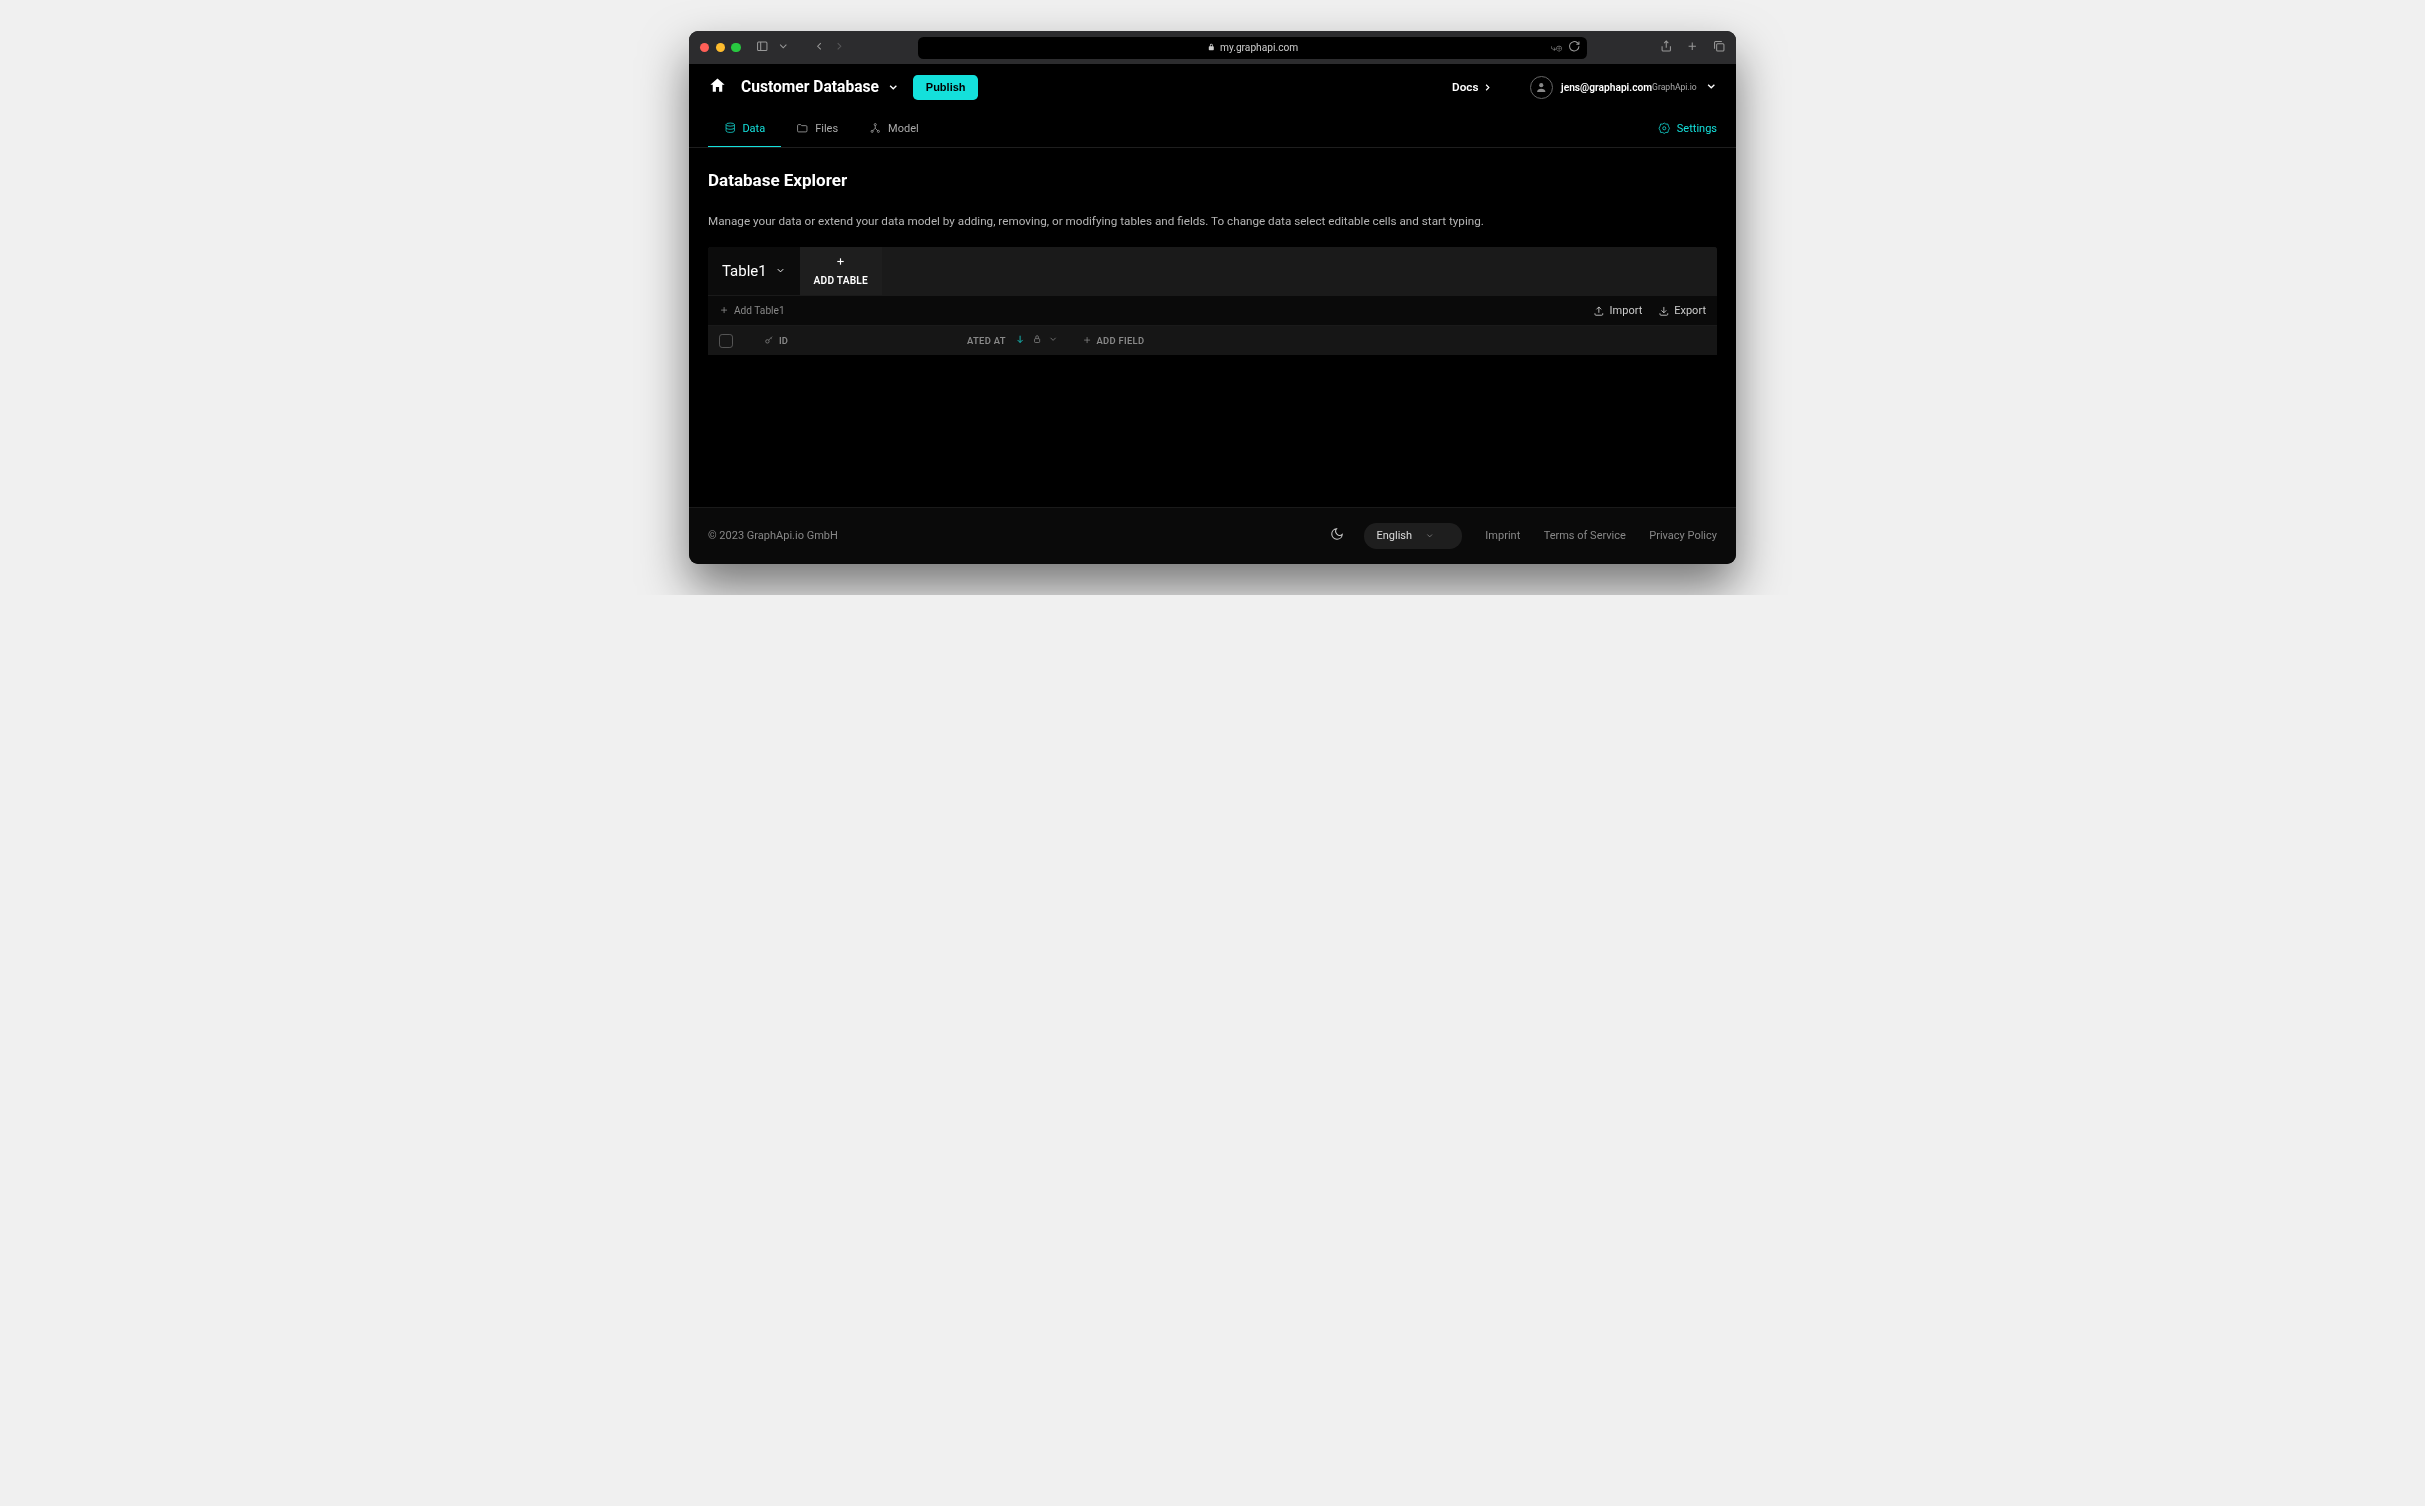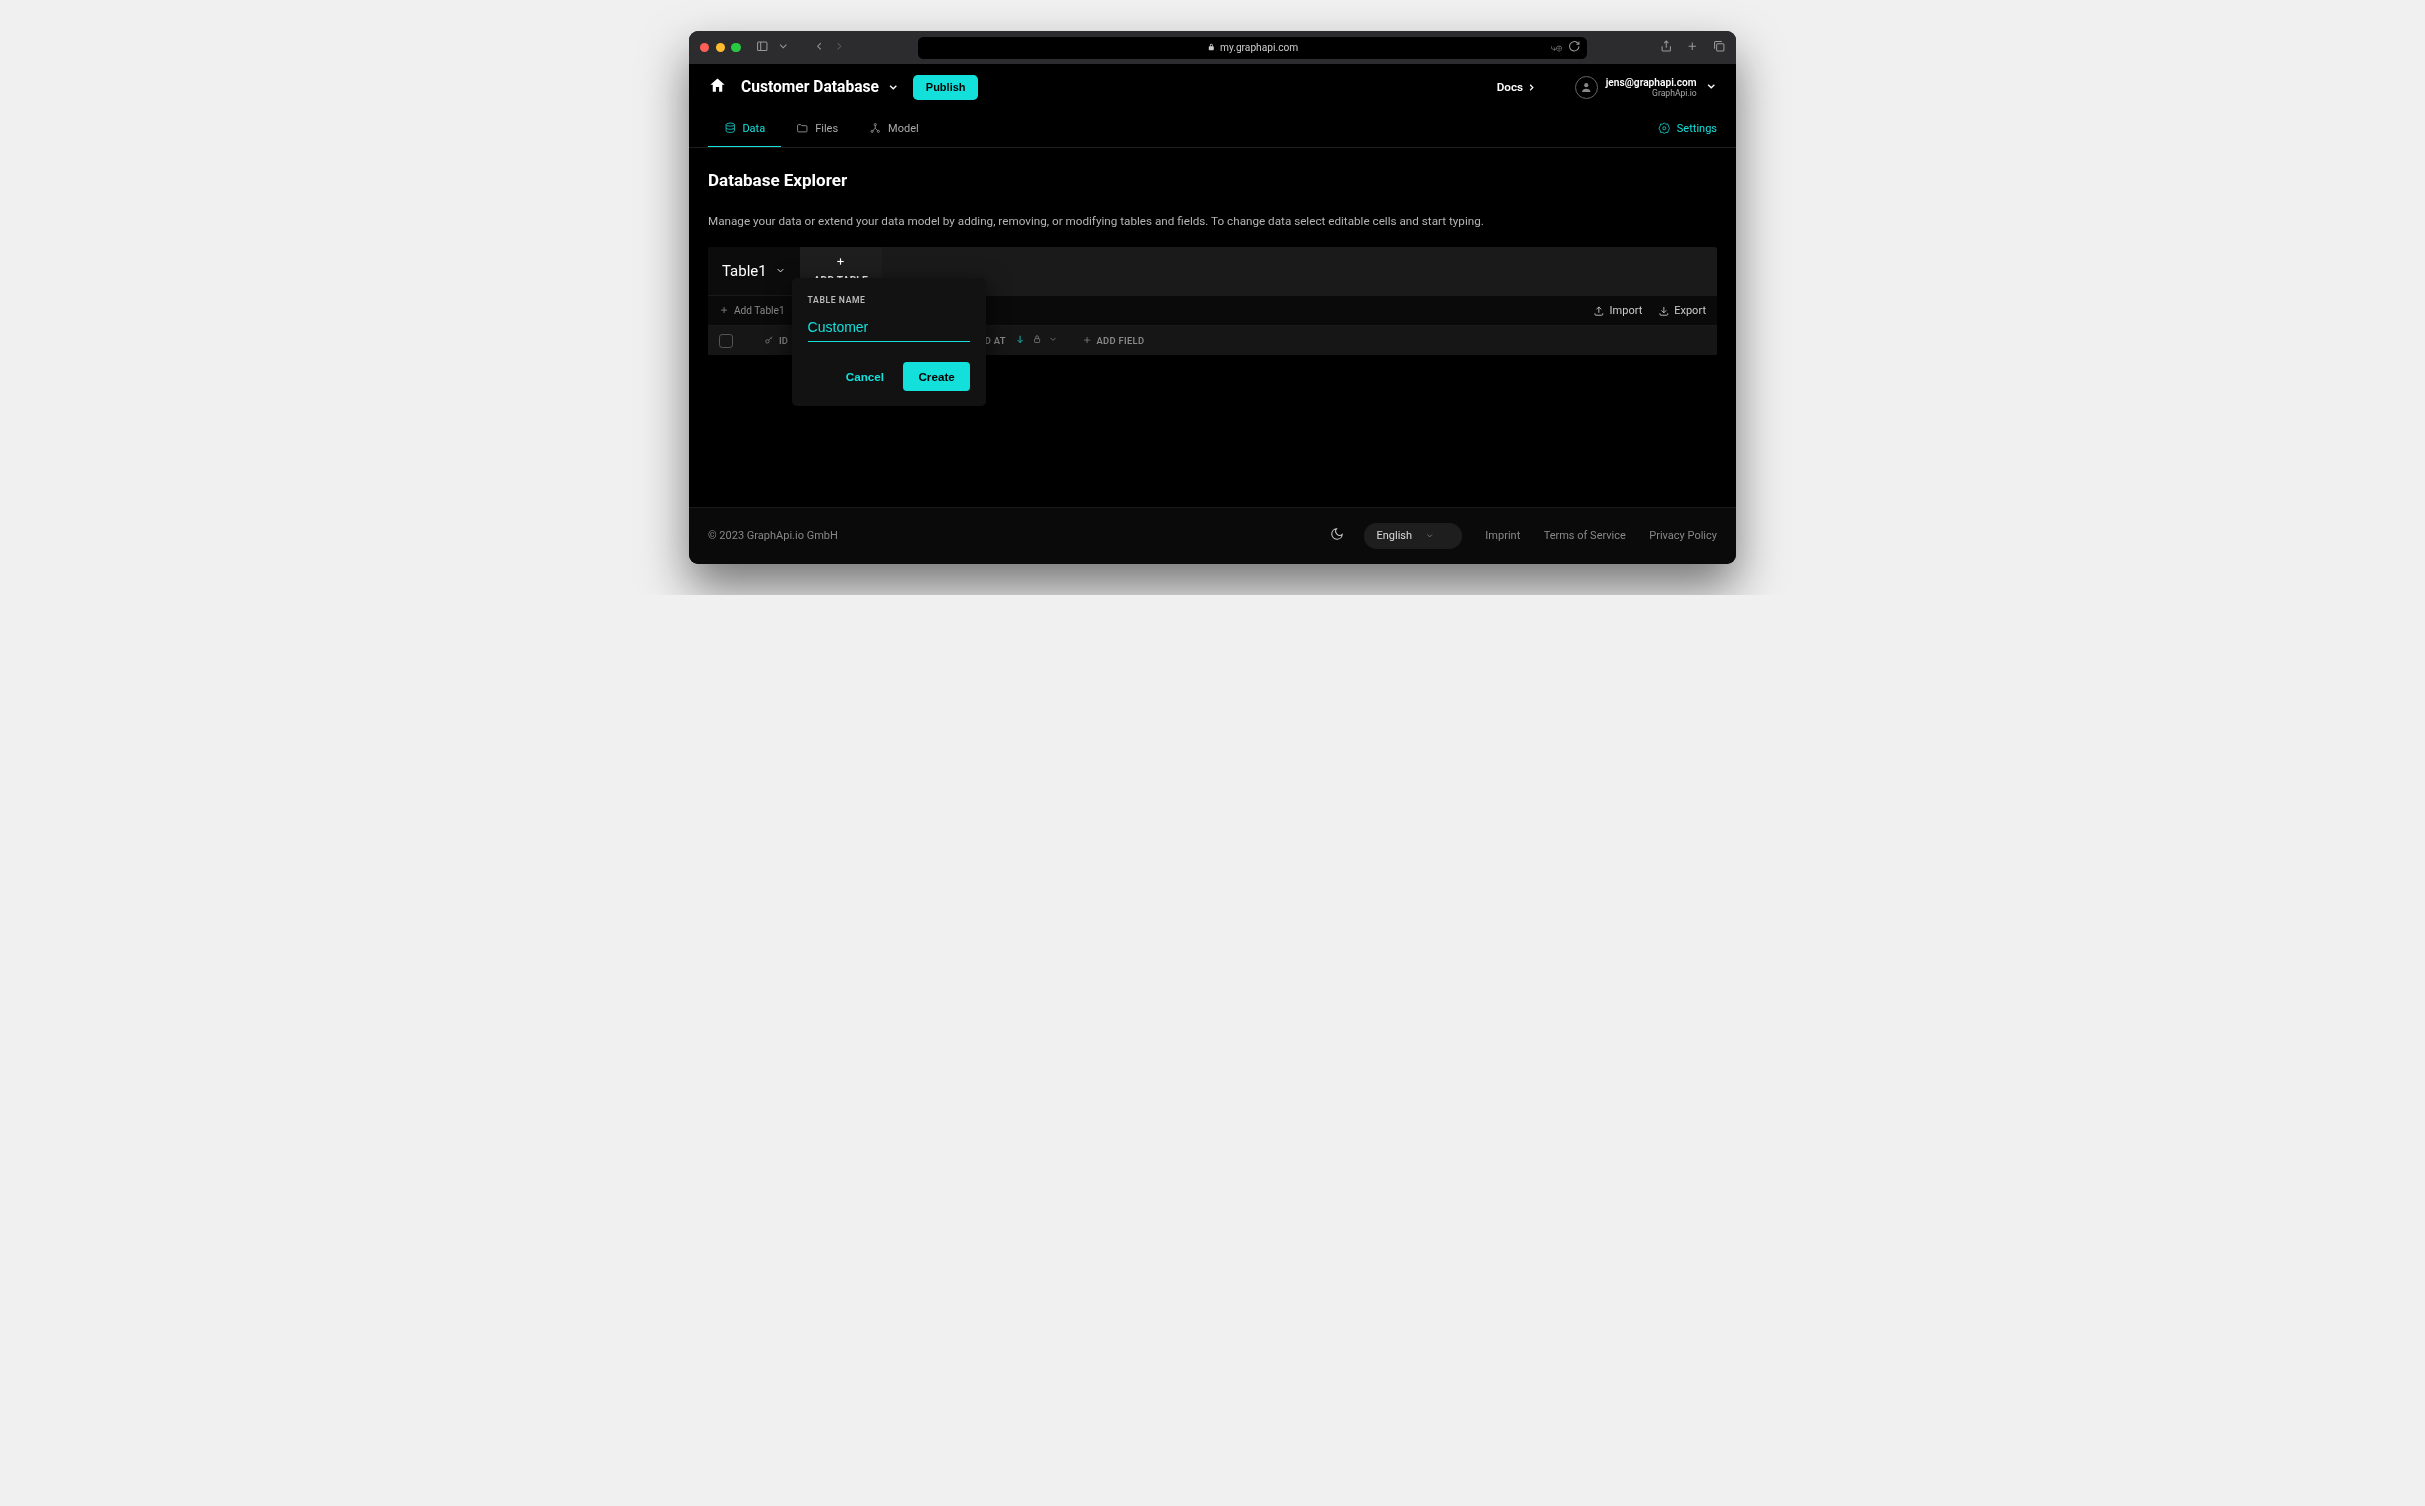--- a/index.html
+++ b/index.html
@@ -65,21 +65,21 @@
   .publish-btn {
     background:#14e0db; color:#000; font-weight:600; font-size:11px;
     padding:6.3px 12.5px; border-radius:4.7px; border:none; cursor:pointer;
   }
   .header-spacer { flex:1; }
   .docs-link { color:#fff; font-weight:600; font-size:11.7px; display:flex; align-items:center; gap:3.1px;}
   .docs-link svg { width:11px; height:11px; stroke:#fff; stroke-width:2.5; fill:none;}
   .user-block { display:flex; align-items:center; gap:7.8px; margin-left:23.4px;}
   .avatar-circle { width:23.4px; height:23.4px; border-radius:50%; border:1.2px solid #666; display:flex; align-items:center; justify-content:center;}
   .avatar-circle svg { width:12.5px; height:12.5px; fill:#888;}
-  .user-text { display:flex; flex-direction:column;align-items:flex-end;}
+  .user-text { display:flex; flex-direction:row;}
   .user-email { color:#fff; font-weight:600; font-size:10.2px;}
   .user-org { color:#aaa; font-size:8.6px;}
   .user-chevron svg { width:12.5px; height:12.5px; stroke:#fff; stroke-width:2.5; fill:none;}
 
   
   .tabs-bar {
     display:flex; align-items:center; padding:0 19px;
     border-bottom:0.8px solid #1e1e1e; background:#000;
   }
   .tab { display:flex; align-items:flex-start; gap:6.3px; padding:11px 15.6px; color:#aaa; font-size:11px; cursor:pointer; border-bottom:1.6px solid transparent;}
@@ -366,28 +366,20 @@
         <div class="col addfield">
           <svg viewBox="0 0 24 24">
               <line x1="12" y1="5" x2="12" y2="19"></line>
               <line x1="5" y1="12" x2="19" y2="12"></line>
             </svg>
           <span>ADD FIELD</span>
         </div>
       </div>
 
 
-      <div class="popover">
-        <div class="pop-label">TABLE NAME</div>
-        <input class="pop-input" value="Customer" style="">
-        <div class="pop-actions">
-          <button class="pop-cancel">Cancel</button>
-          <button class="pop-create">Create</button>
-        </div>
-      </div>
     </div>
   </div>
 
   <div class="footer">
     <span>© 2023 GraphApi.io GmbH</span>
     <div class="footer-spacer"></div>
     <span class="moon">
       <svg viewBox="0 0 24 24">
           <path d="M21 12.8A9 9 0 1 1 11.2 3a7 7 0 0 0 9.8 9.8z"></path>
         </svg>

